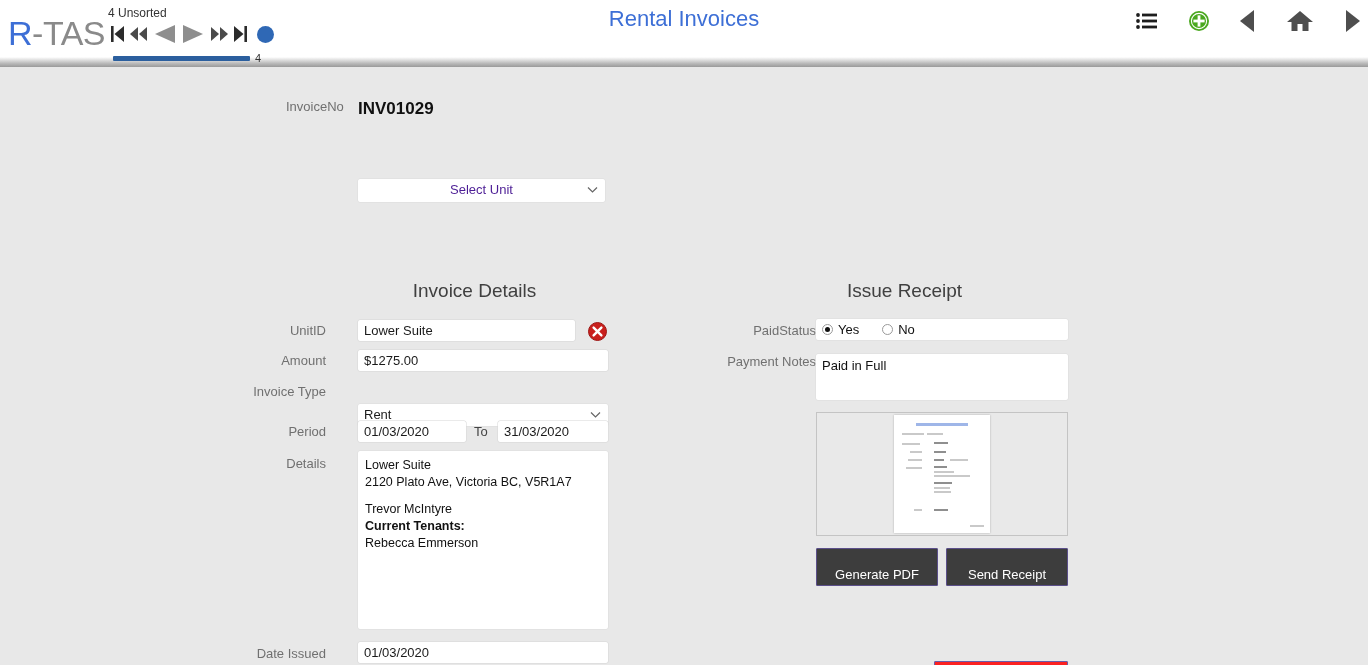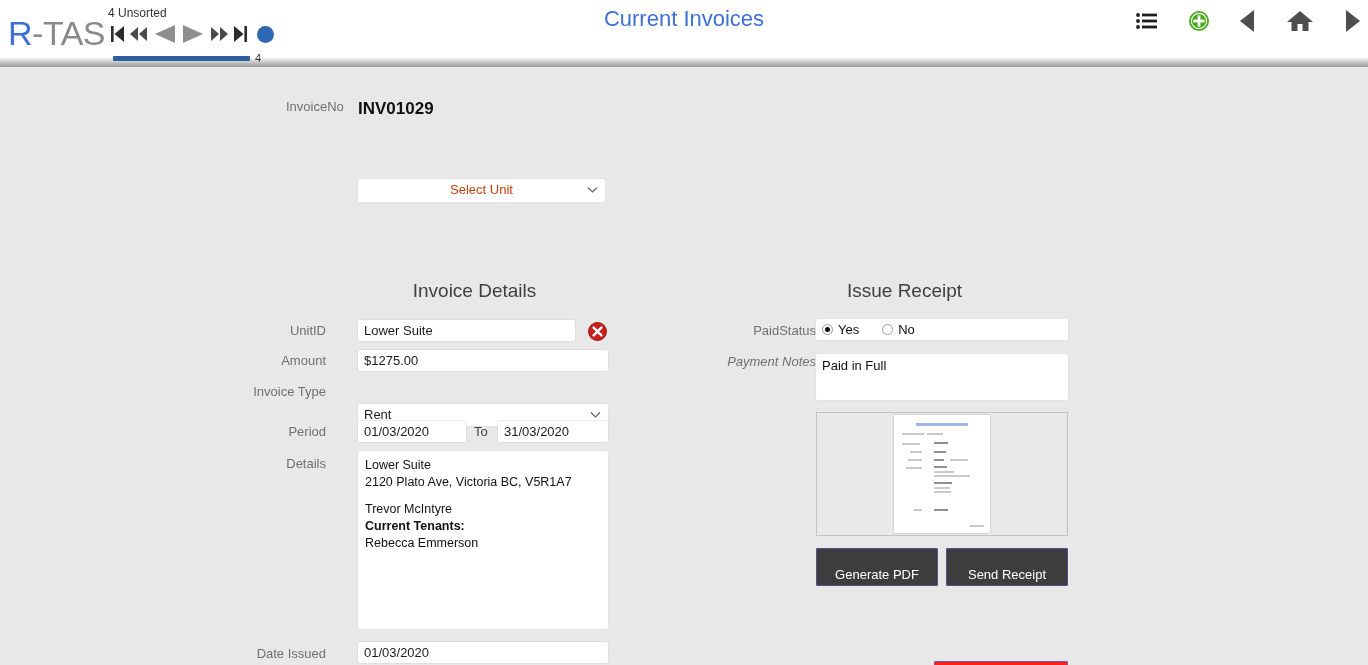--- a/index.html
+++ b/index.html
@@ -120,21 +120,21 @@
     border-radius: 2px;
     height: 23px;
     width: 247px;
     position: relative;
     box-shadow: 0 0 0 0.5px #dcdcdc;
     cursor: pointer;
   }
   .selunit-text {
     position: absolute; left: 0; right: 0; top: 3px;
     text-align: center;
-    font-size: 13px; color: #c2410c;
+    font-size: 13px; color: #4c1d95;
   }
   .chev {
     position: absolute; right: 7px; top: 7px;
   }
   .chev svg { display: block; }
 
   .invtype {
     width: 247px; height: 22px; position: relative;
     background: #fff; border-radius: 2px;
     box-shadow: 0 0 0 0.5px #dcdcdc;
@@ -285,21 +285,21 @@
       </span>
       <span class="recdot"></span>
     </div>
 
     <div class="slider-row">
       <div class="slider-track"></div>
       <div class="slider-num">4</div>
     </div>
   </div>
 
-  <div class="apptitle">Current Invoices</div>
+  <div class="apptitle">Rental Invoices</div>
 
   <div class="topright">
     <span class="ico">
       <svg width="25" height="20" viewBox="0 0 25 20">
         <circle cx="3" cy="4" r="1.9" fill="#1d1d1d"></circle>
           <rect x="7" y="2.6" width="15" height="2.8" fill="#1d1d1d"></rect>
         <circle cx="3" cy="10" r="1.9" fill="#1d1d1d"></circle>
           <rect x="7" y="8.6" width="15" height="2.8" fill="#1d1d1d"></rect>
         <circle cx="3" cy="16" r="1.9" fill="#1d1d1d"></circle>
           <rect x="7" y="14.6" width="15" height="2.8" fill="#1d1d1d"></rect>
@@ -395,21 +395,21 @@
   <div class="abs section-title" style="left:778px; top:213px; width:253px;">Issue Receipt</div>
 
   <div class="abs fld-label" style="left:700px; top:256px; width:116px;">PaidStatus</div>
   <div class="abs paidbox" style="left:816px; top:252px;">
     <span class="radio on"></span>
     <span class="radio-lbl">Yes</span>
     <span class="radio"></span>
     <span class="radio-lbl">No</span>
   </div>
 
-  <div class="abs fld-label" style="left:700px; top:287px; width:116px;font-style:italic;">Payment Notes</div>
+  <div class="abs fld-label" style="left:700px; top:287px; width:116px;">Payment Notes</div>
   <div class="abs notesbox" style="left:816px; top:287px;">
     <span>Paid in Full</span>
   </div>
 
   <div class="abs pdfpreview" style="left:816px; top:345px;">
     <div class="thumb">
       <div class="t-title"></div>
       <div class="ln" style="left:8px; top:18px; width:22px;"></div>
       <div class="ln" style="left:33px; top:18px; width:16px;"></div>
       <div class="ln" style="left:8px; top:28px; width:18px;"></div>

